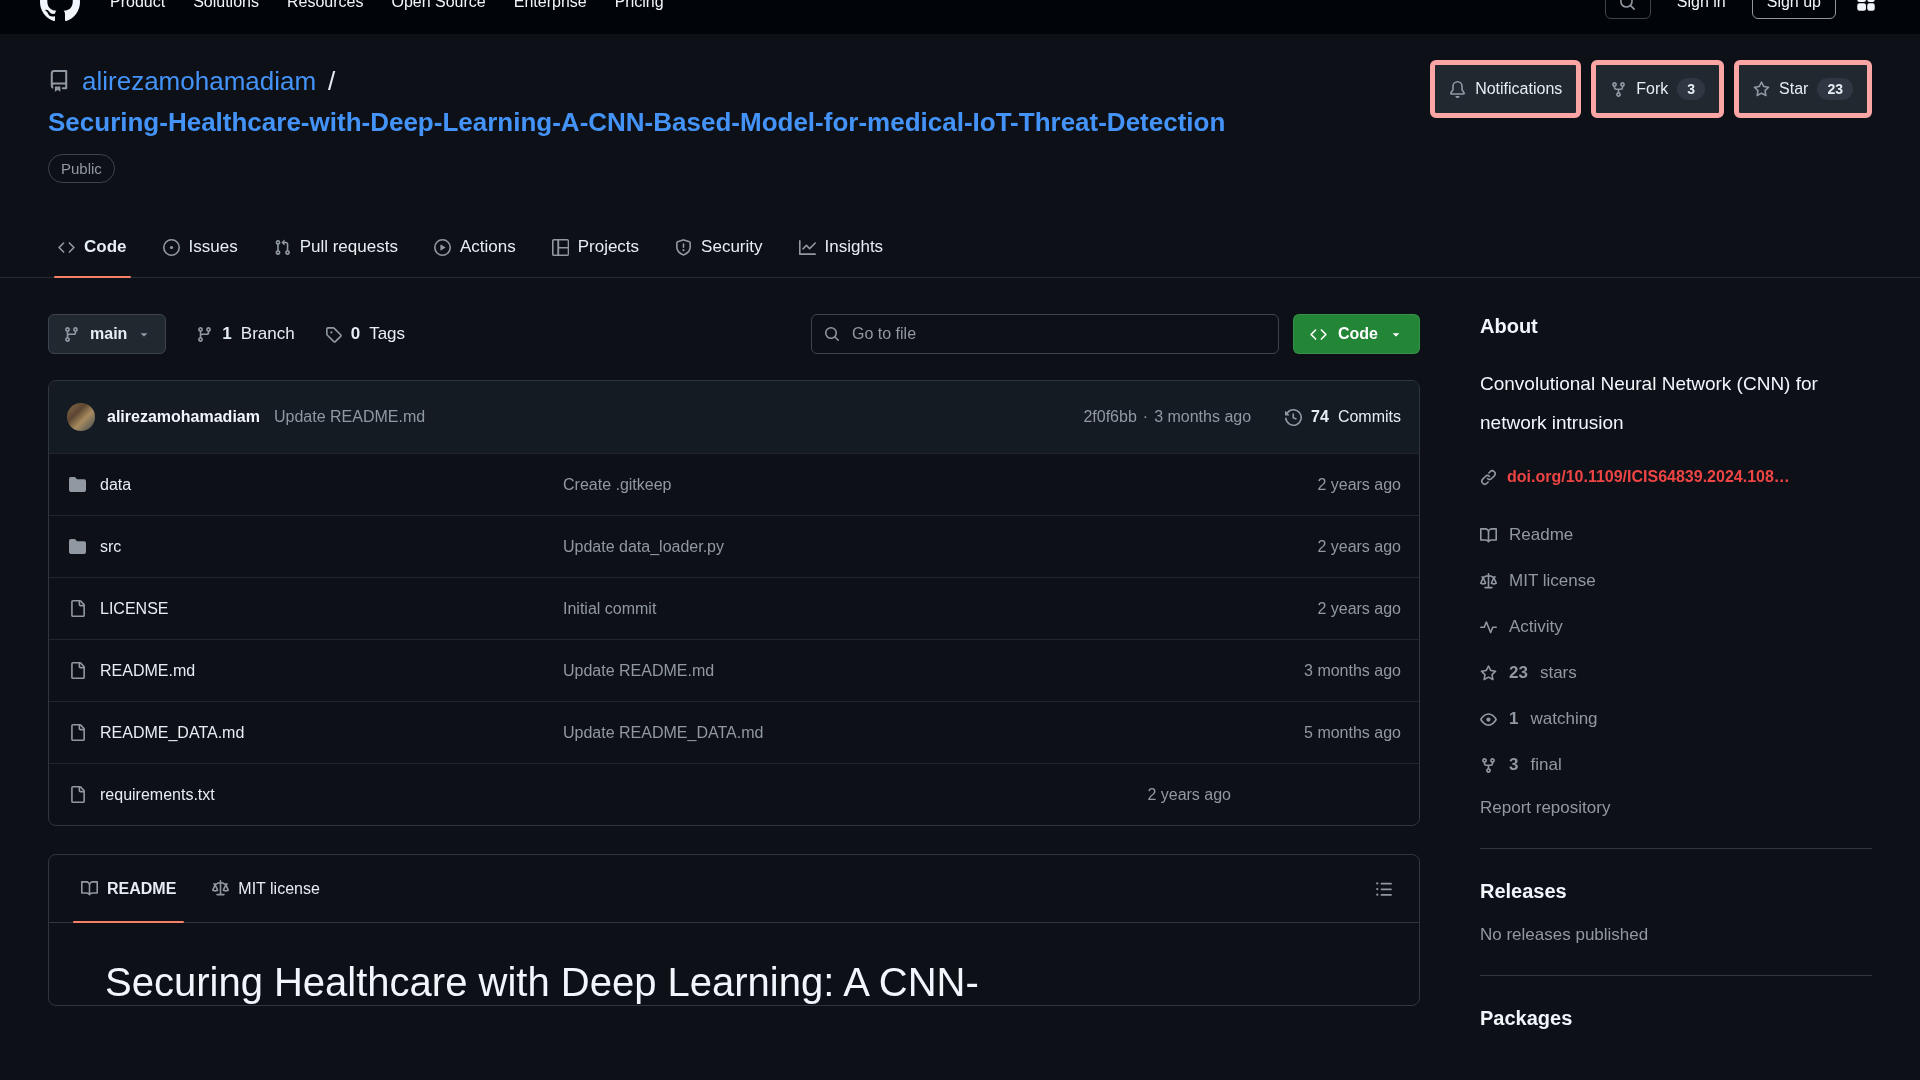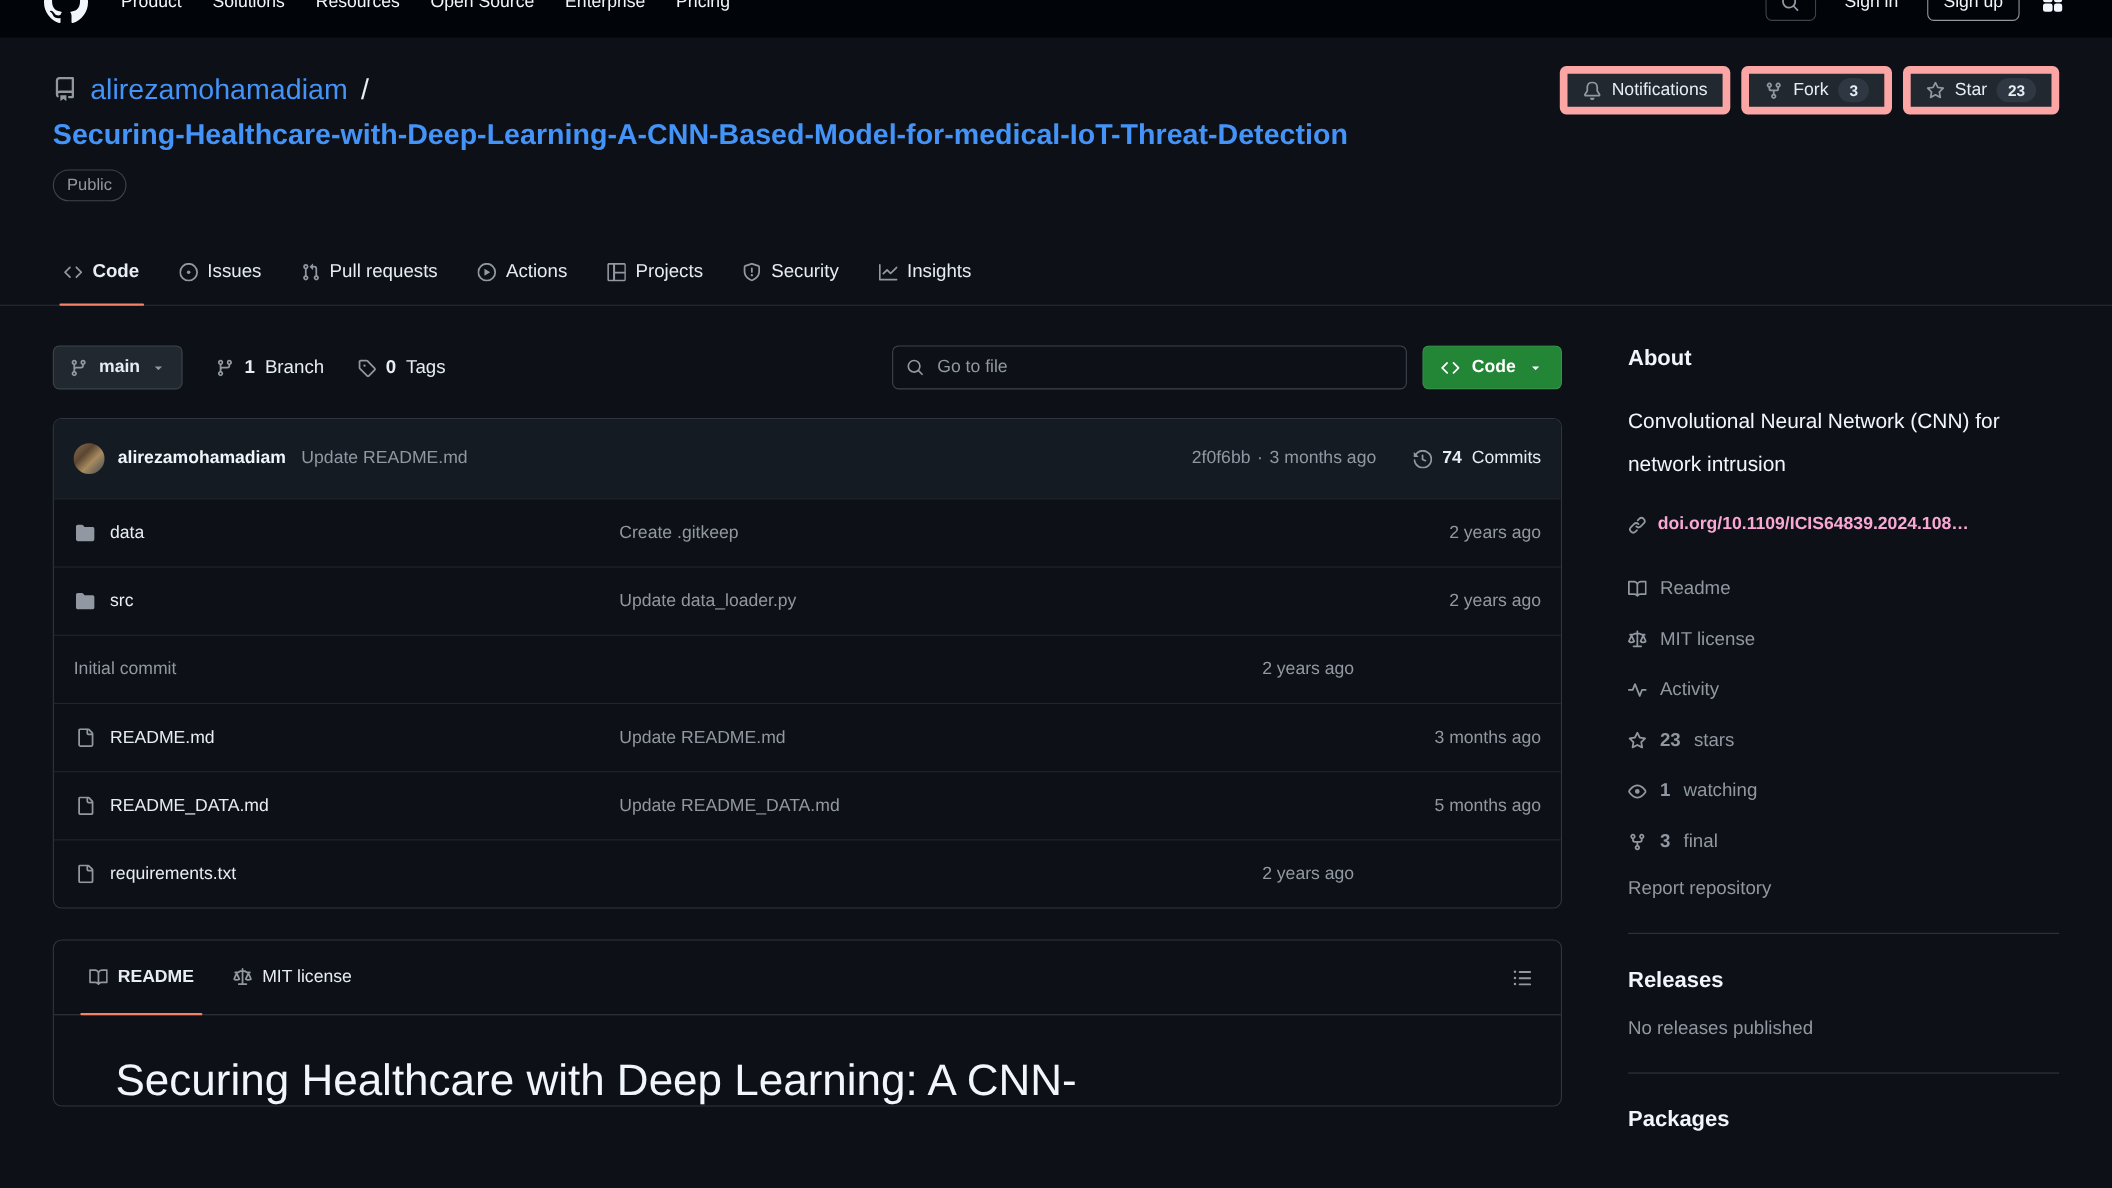--- a/index.html
+++ b/index.html
@@ -25,21 +25,21 @@
 
   
   .repo-header { position: relative; padding: 30px 48px 0; }
   .breadcrumb { display: flex; align-items: center; gap: 12px; font-size: 26px; line-height: 34px; }
   .repo-icon { color: #9198a1; }
   .owner-link { color: #4493f8; font-weight: 400; }
   .sep { color: #e6edf3; }
   .repo-name { font-size: 26px; line-height: 44px; font-weight: 700; color: #4493f8; max-width: 1300px; margin: 2px 0 0; word-break: break-word; display: block; }
   .visibility-badge { display: inline-block; margin-top: 10px; border: 1px solid #3d444d; color: #9198a1; font-size: 15px; line-height: 15px; padding: 6px 12px; border-radius: 999px; }
   .repo-actions { position: absolute; top: 26px; right: 48px; display: flex; gap: 10px; }
-  .hdr-btn { height: 44px; display: flex; align-items: center; gap: 9px; padding: 0 14px; background: #212830; border: 7px solid #fca5a5; border-radius: 6px; font-size: 16px; color: #e6edf3; cursor: pointer; }
+  .hdr-btn { height: 58px; display: flex; align-items: center; gap: 9px; padding: 0 14px; background: #212830; border: 5px solid #fca5a5; border-radius: 6px; font-size: 16px; color: #e6edf3; cursor: pointer; }
   .hdr-btn .btn-icon { color: #9198a1; }
   .counter { background: #2f3742; border-radius: 999px; padding: 3px 10px; font-size: 14px; font-weight: 700; }
 
   
   .tabs-nav { margin-top: 40px; padding: 0 40px; border-bottom: 1px solid #262c36; display: flex; }
   .tab { display: flex; align-items: center; gap: 9px; padding: 14px 10px 20px; margin: 0 8px; position: relative; font-size: 17px; color: #e6edf3; }
   .tab .tab-icon { color: #9198a1; }
   .tab.active { font-weight: 700; }
   .tab.active::after { content: ""; position: absolute; left: 6px; right: 6px; bottom: -1px; height: 2px; background: #f78166; border-radius: 3px; }
 
@@ -86,21 +86,21 @@
   .readme-tab.active { font-weight: 700; }
   .readme-tab.active::after { content: ""; position: absolute; left: 10px; right: 10px; bottom: -1px; height: 2px; background: #f78166; border-radius: 3px; }
   .outline-btn { margin-left: auto; color: #9198a1; padding: 6px 12px; cursor: pointer; }
   .readme-content { padding: 36px 56px 0; }
   .readme-content h1 { margin: 0; font-size: 40px; line-height: 46px; font-weight: 400; color: #f0f6fc; }
 
   
   .sidebar h2 { font-size: 20px; font-weight: 700; margin: 0; color: #f0f6fc; line-height: 24px; }
   .about-desc { font-size: 19px; line-height: 39px; color: #f0f6fc; margin: 26px 0 0; }
   .doi-row { display: flex; align-items: center; gap: 10px; margin-top: 26px; color: #9198a1; min-width: 0; }
-  .doi-link { color: #f9a8d4; font-weight: 600; font-size: 16px; white-space: nowrap; overflow: hidden; text-overflow: ellipsis; }
+  .doi-link { color: #ef4444; font-weight: 600; font-size: 16px; white-space: nowrap; overflow: hidden; text-overflow: ellipsis; }
   .about-list { list-style: none; margin: 26px 0 0; padding: 0; }
   .about-list li { display: flex; align-items: center; gap: 12px; height: 46px; color: #9198a1; font-size: 17px; }
   .about-list .num { font-weight: 700; }
   .report-link { display: block; margin-top: 10px; color: #9198a1; font-size: 17px; }
   .sidebar-divider { border: 0; border-top: 1px solid #30363d; margin: 30px 0; }
   .releases-empty { color: #9198a1; font-size: 17px; margin: 22px 0 0; }
 </style>
 </head>
 <body>
 
@@ -296,20 +296,26 @@
           <svg class="octicon file-icon" width="17" height="17" viewBox="0 0 16 16">
               <path d="M1.75 1A1.75 1.75 0 0 0 0 2.75v10.5C0 14.216.784 15 1.75 15h12.5A1.75 1.75 0 0 0 16 13.25v-8.5A1.75 1.75 0 0 0 14.25 3H7.5a.25.25 0 0 1-.2-.1l-.9-1.2C6.07 1.26 5.55 1 5 1H1.75Z"></path>
             </svg>
           <a>src</a>
         </div>
         <a class="file-msg">Update data_loader.py</a>
         <span class="file-time">2 years ago</span>
       </div>
 
       <div class="file-row">
+        <div class="file-name">
+          <svg class="octicon file-icon" width="17" height="17" viewBox="0 0 16 16">
+              <path d="M2 1.75C2 .784 2.784 0 3.75 0h6.586c.464 0 .909.184 1.237.513l2.914 2.914c.329.328.513.773.513 1.237v9.586A1.75 1.75 0 0 1 13.25 16h-9.5A1.75 1.75 0 0 1 2 14.25Zm1.75-.25a.25.25 0 0 0-.25.25v12.5c0 .138.112.25.25.25h9.5a.25.25 0 0 0 .25-.25V6h-2.75A1.75 1.75 0 0 1 9 4.25V1.5Zm6.75.062V4.25c0 .138.112.25.25.25h2.688l-.011-.013-2.914-2.914-.013-.011Z"></path>
+            </svg>
+          <a>LICENSE</a>
+        </div>
         <a class="file-msg">Initial commit</a>
         <span class="file-time">2 years ago</span>
       </div>
 
       <div class="file-row">
         <div class="file-name">
           <svg class="octicon file-icon" width="17" height="17" viewBox="0 0 16 16">
               <path d="M2 1.75C2 .784 2.784 0 3.75 0h6.586c.464 0 .909.184 1.237.513l2.914 2.914c.329.328.513.773.513 1.237v9.586A1.75 1.75 0 0 1 13.25 16h-9.5A1.75 1.75 0 0 1 2 14.25Zm1.75-.25a.25.25 0 0 0-.25.25v12.5c0 .138.112.25.25.25h9.5a.25.25 0 0 0 .25-.25V6h-2.75A1.75 1.75 0 0 1 9 4.25V1.5Zm6.75.062V4.25c0 .138.112.25.25.25h2.688l-.011-.013-2.914-2.914-.013-.011Z"></path>
             </svg>
           <a>README.md</a>

